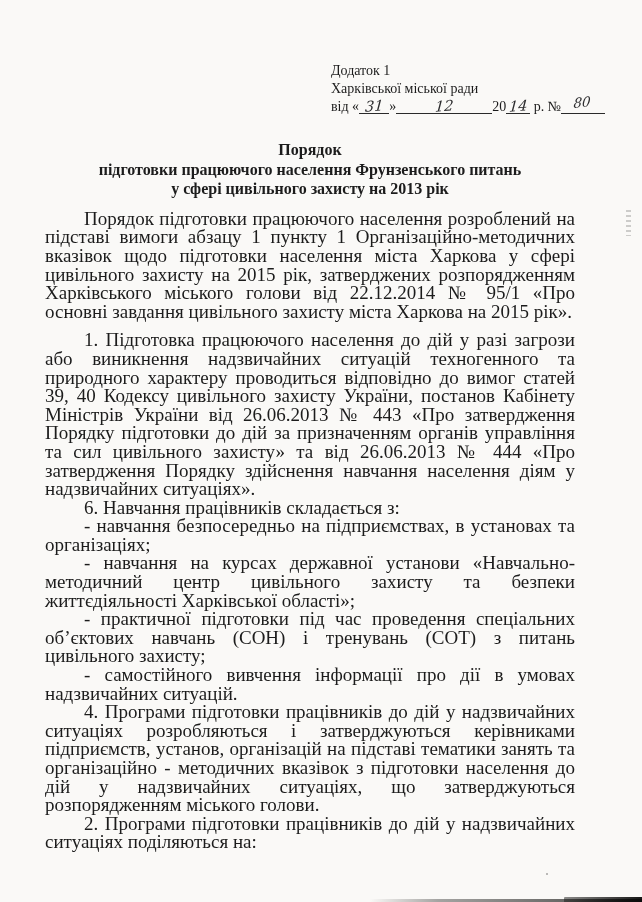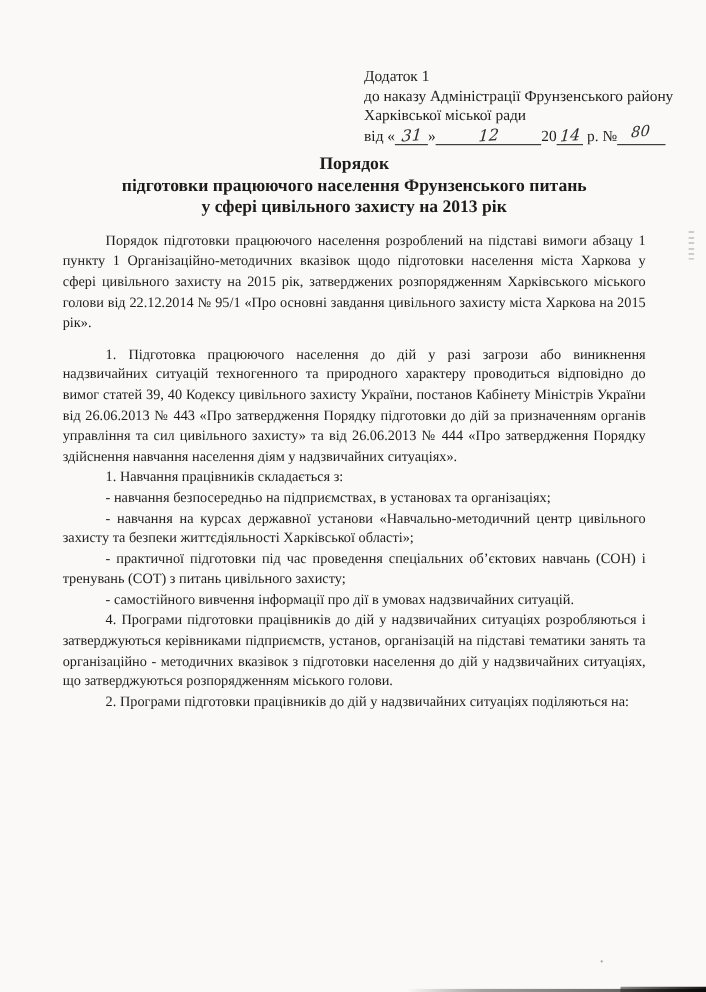--- a/index.html
+++ b/index.html
@@ -46,33 +46,33 @@
     transform:rotate(-4deg) skewX(-8deg);
     font-size:14.5px;
   }
   .hw-num{
     transform:rotate(-6deg) translateY(-4px) skewX(-10deg);
     font-size:13.5px;
   }
   
   .column{
     position:absolute;
-    left:57px;top:140px;
+    left:45px;top:140px;
     width:530px;
   }
   .title{
     text-align:center;
     font-weight:bold;
     font-size:16px;
     line-height:19.6px;
     margin-bottom:11px;
   }
   .body-text p{
     margin:0;
-    font-size:13px;
+    font-size:19px;
     line-height:18.6px;
     text-align:justify;
     text-indent:39px;
   }
   .body-text p.gap-after{margin-bottom:10px;}
   
   .artifact{position:absolute;pointer-events:none;}
   .artifact-bottom{
     bottom:0;right:0;width:272px;height:3px;
     background:linear-gradient(to right,rgba(60,60,58,0) 0%,rgba(60,60,58,.45) 25%,rgba(35,35,33,.7) 75%,rgba(15,15,14,.9) 100%);
@@ -90,38 +90,37 @@
     top:873px;left:546px;width:2px;height:2px;background:rgba(80,80,78,.5);border-radius:50%;
   }
 </style>
 </head>
 <body>
 
 <div class="page">
 
   <div class="appendix">
     <div>Додаток 1</div>
-    <div>до наказу Адміністрації Фрунзенського району</div>
     <div>Харківської міської ради</div>
     <div class="date-line">
       <span>від «</span><span class="blank blank-day"><span class="hw">31</span></span><span>»</span><span class="blank blank-month"><span class="hw">12</span></span><span>20</span><span class="blank blank-year"><span class="hw">14</span></span><span> р. №</span><span class="blank blank-num"><span class="hw hw-num">80</span></span>
     </div>
   </div>
 
   <div class="column">
     <div class="title">
       <div>Порядок</div>
       <div>підготовки працюючого населення Фрунзенського питань</div>
       <div>у сфері цивільного захисту на 2013 рік</div>
     </div>
 
     <div class="body-text">
       <p class="gap-after">Порядок підготовки працюючого населення розроблений на підставі вимоги абзацу 1 пункту 1 Організаційно-методичних вказівок щодо підготовки населення міста Харкова у сфері цивільного захисту на 2015 рік, затверджених розпорядженням Харківського міського голови від 22.12.2014 № 95/1 «Про основні завдання цивільного захисту міста Харкова на 2015 рік».</p>
       <p>1. Підготовка працюючого населення до дій у разі загрози або виникнення надзвичайних ситуацій техногенного та природного характеру проводиться відповідно до вимог статей 39, 40 Кодексу цивільного захисту України, постанов Кабінету Міністрів України від 26.06.2013 № 443 «Про затвердження Порядку підготовки до дій за призначенням органів управління та сил цивільного захисту» та від 26.06.2013 № 444 «Про затвердження Порядку здійснення навчання населення діям у надзвичайних ситуаціях».</p>
-      <p>1. Навчання працівників складається з:</p>
+      <p>6. Навчання працівників складається з:</p>
       <p>- навчання безпосередньо на підприємствах, в установах та організаціях;</p>
       <p>- навчання на курсах державної установи «Навчально-методичний центр цивільного захисту та безпеки життєдіяльності Харківської області»;</p>
       <p>- практичної підготовки під час проведення спеціальних об’єктових навчань (СОН) і тренувань (СОТ) з питань цивільного захисту;</p>
       <p>- самостійного вивчення інформації про дії в умовах надзвичайних ситуацій.</p>
       <p>4. Програми підготовки працівників до дій у надзвичайних ситуаціях розробляються і затверджуються керівниками підприємств, установ, організацій на підставі тематики занять та організаційно - методичних вказівок з підготовки населення до дій у надзвичайних ситуаціях, що затверджуються розпорядженням міського голови.</p>
       <p>2. Програми підготовки працівників до дій у надзвичайних ситуаціях поділяються на:</p>
     </div>
   </div>
 
   <div class="artifact artifact-dots"></div>

